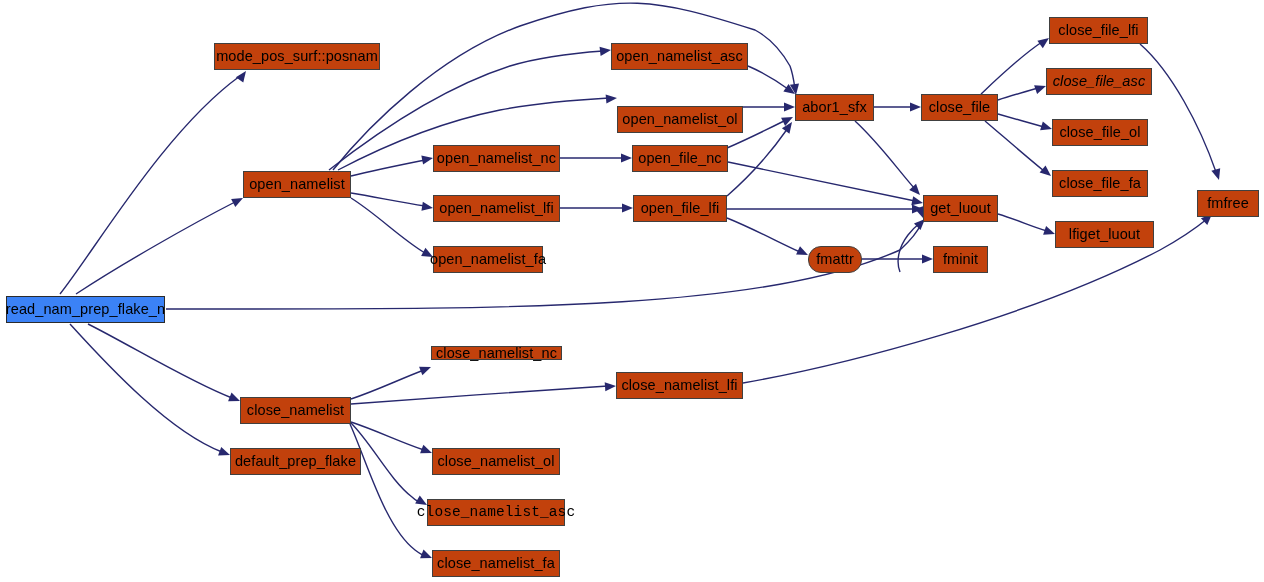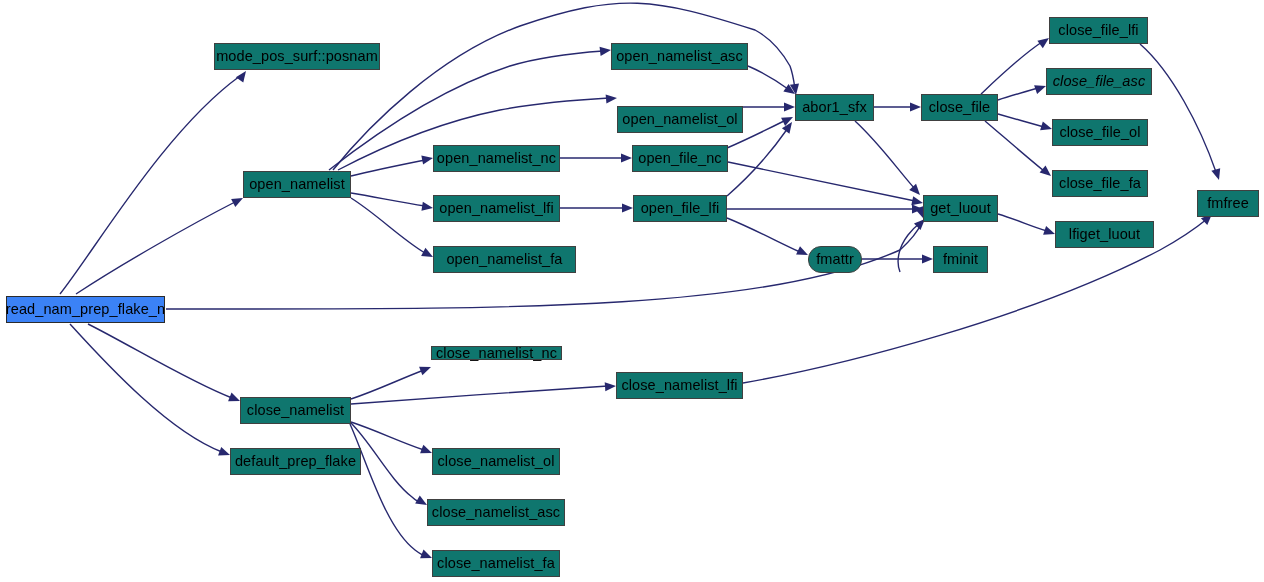--- a/index.html
+++ b/index.html
@@ -28,21 +28,21 @@
     stroke-width: 1.4;
   }
   .arrow-head {
     fill: #27286e;
     stroke: none;
   }
   .node {
     position: absolute;
     box-sizing: border-box;
     border: 1.2px solid #404040;
-    background: #0f766e;
+    background: #c2410c;
     color: #000000;
     font-size: 14.5px;
     line-height: 1;
     display: flex;
     align-items: center;
     justify-content: center;
     white-space: nowrap;
     letter-spacing: 0.1px;
   }
   .node.highlight {
@@ -140,21 +140,21 @@
       </div>
       <div class="node" style="left: 243px; top: 171px; width: 108px; height: 27px;">
         <span class="node-label">open_namelist</span>
       </div>
       <div class="node" style="left: 433px; top: 145px; width: 127px; height: 27px;">
         <span class="node-label">open_namelist_nc</span>
       </div>
       <div class="node" style="left: 433px; top: 195px; width: 127px; height: 27px;">
         <span class="node-label">open_namelist_lfi</span>
       </div>
-      <div class="node" style="left: 433px; top: 246px; width: 143px; height: 27px;">
+      <div class="node" style="left: 433px; top: 246px; width: 110px; height: 27px;">
         <span class="node-label">open_namelist_fa</span>
       </div>
       <div class="node" style="left: 611px; top: 43px; width: 137px; height: 27px;">
         <span class="node-label">open_namelist_asc</span>
       </div>
       <div class="node" style="left: 617px; top: 106px; width: 126px; height: 27px;">
         <span class="node-label">open_namelist_ol</span>
       </div>
       <div class="node" style="left: 632px; top: 145px; width: 96px; height: 27px;">
         <span class="node-label">open_file_nc</span>
@@ -203,20 +203,20 @@
       </div>
       <div class="node" style="left: 431px; top: 346px; width: 131px; height: 14px;">
         <span class="node-label">close_namelist_nc</span>
       </div>
       <div class="node" style="left: 616px; top: 372px; width: 127px; height: 27px;">
         <span class="node-label">close_namelist_lfi</span>
       </div>
       <div class="node" style="left: 432px; top: 448px; width: 128px; height: 27px;">
         <span class="node-label">close_namelist_ol</span>
       </div>
-      <div class="node" style="left: 427px; top: 499px; width: 138px; height: 27px;">
+      <div class="node" style="left: 427px; top: 499px; width: 138px; height: 27px; font-family: Liberation Mono, monospace;">
         <span class="node-label">close_namelist_asc</span>
       </div>
       <div class="node" style="left: 432px; top: 550px; width: 128px; height: 27px; justify-content: center;">
         <span class="node-label">close_namelist_fa</span>
       </div>
     </div>
 </div>
 
 </body></html>

